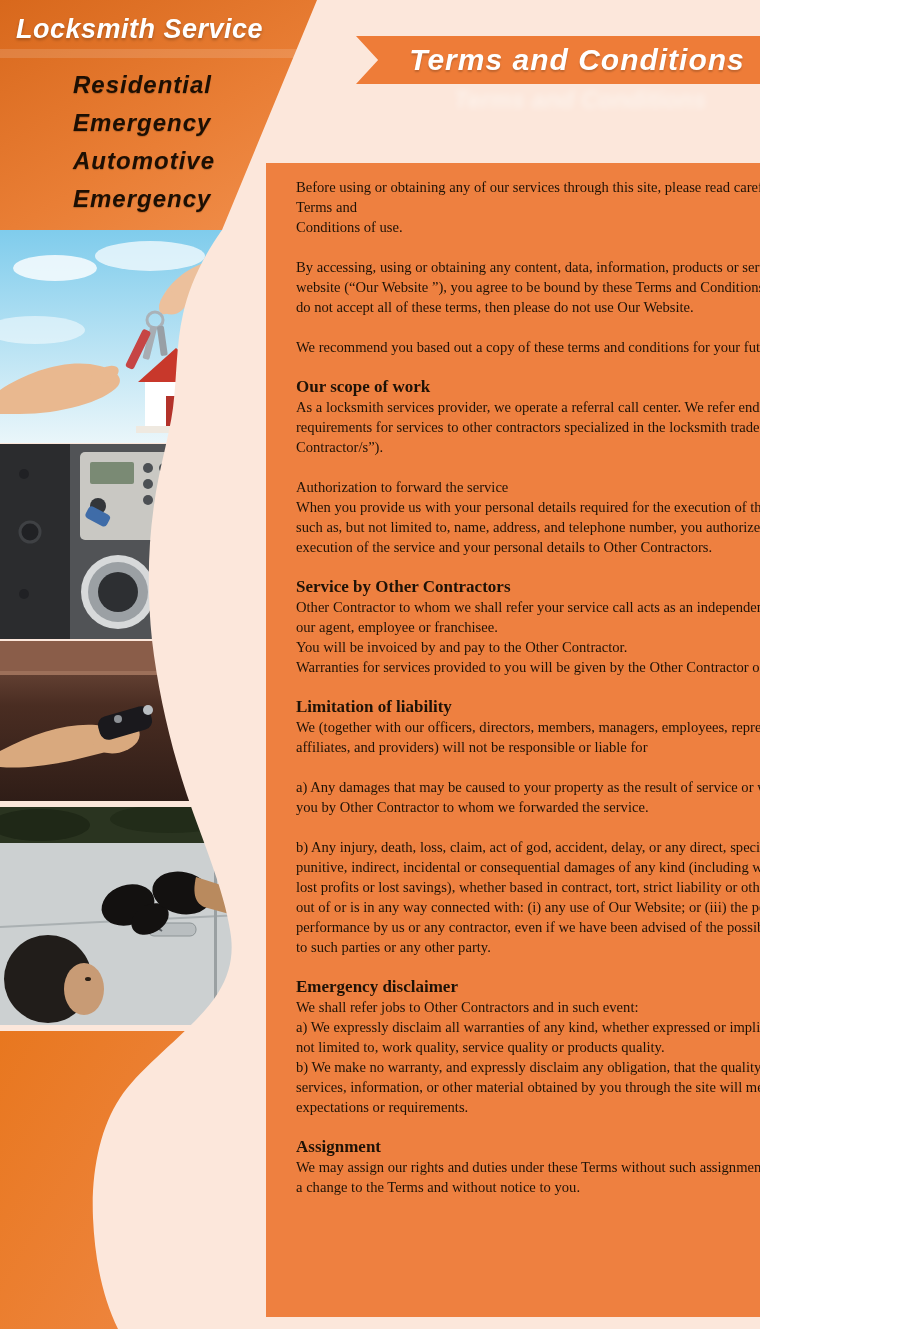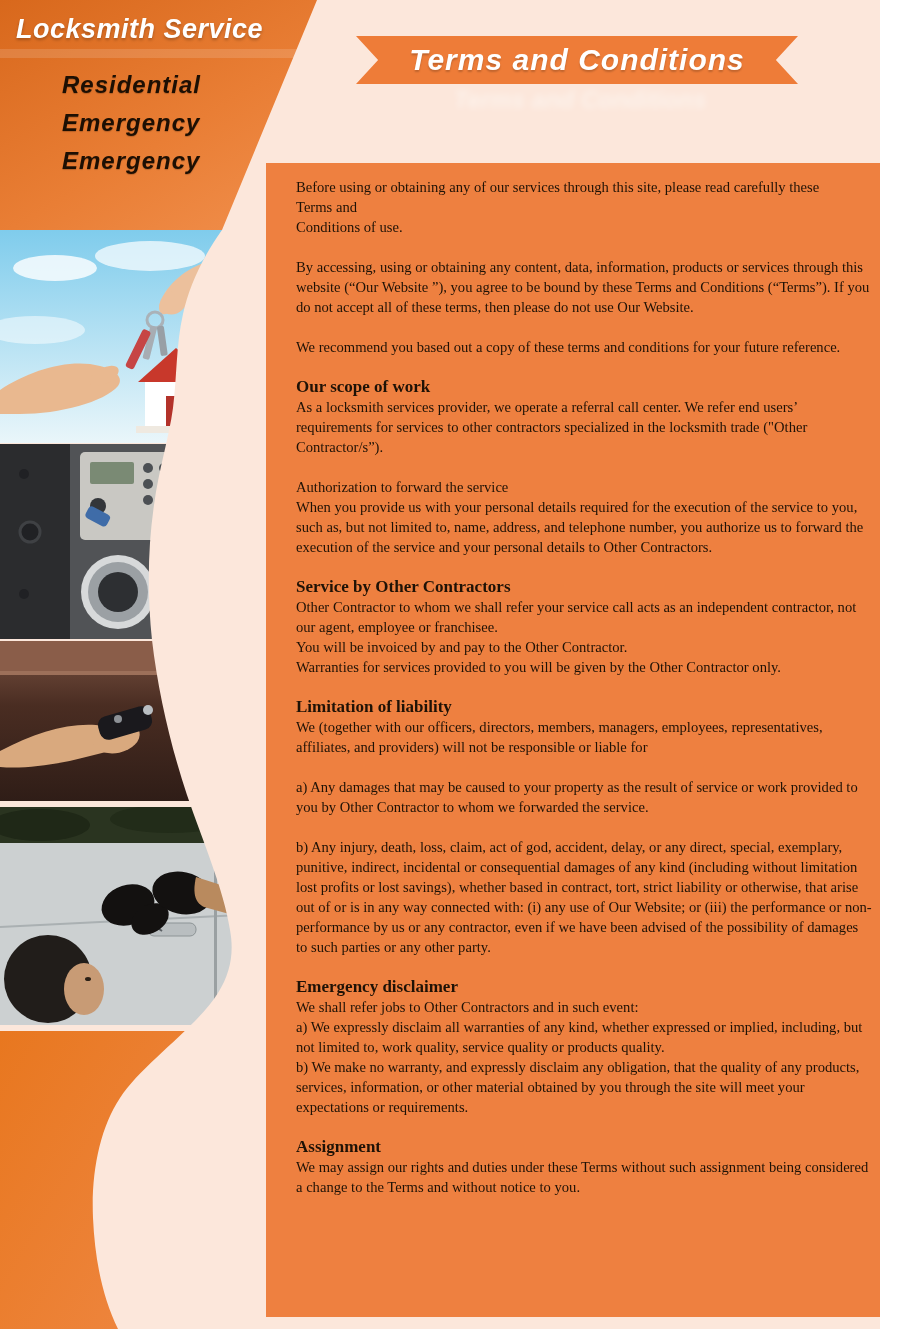--- a/index.html
+++ b/index.html
@@ -1,18 +1,18 @@
 <!DOCTYPE html>
 <html><head>
 <meta charset="utf-8">
 <style>
   html,body{margin:0;padding:0;}
   .page{
     position:relative;
-    width:880px;height:1329px;
+    width:760px;height:1329px;
     background:#fce7db;
     overflow:hidden;
     font-family:"Liberation Serif",serif;
   }
   
   .wedge{
     position:absolute;left:0;top:0;width:340px;height:231px;
     background:linear-gradient(150deg,#d8681c 0%,#e97e35 55%,#f2914f 100%);
     z-index:1;
   }
@@ -22,21 +22,21 @@
   }
   .brand{
     position:absolute;left:16px;top:14px;width:290px;
     font-family:"Liberation Sans",sans-serif;
     font-style:italic;font-weight:bold;font-size:27px;
     color:#ffffff;letter-spacing:.5px;
     text-shadow:0 2px 3px rgba(0,0,0,.25);
     z-index:5;
   }
   .services{
-    position:absolute;left:62px;top:66px;z-index:5;
+    position:absolute;left:73px;top:66px;z-index:5;
   }
   .services .svc{
     font-family:"Liberation Sans",sans-serif;
     font-style:italic;font-weight:bold;font-size:24px;
     line-height:38px;color:#1d0f03;letter-spacing:1px;
     text-shadow:0 1px 1px rgba(0,0,0,.2);
   }
   .photo{position:absolute;left:0;width:240px;z-index:2;display:block;}
   .photo1{top:230px;height:213px;}
   .photo2{top:444px;height:195px;}
@@ -87,20 +87,21 @@
 
 <div class="page">
 
   <div class="wedge"></div>
   <div class="wedge-shine"></div>
 
   <div class="brand">Locksmith Service</div>
   <div class="services">
       <div class="svc">Residential</div>
       <div class="svc">Emergency</div>
+      <div class="svc">Automotive</div>
       <div class="svc">Emergency</div>
     </div>
 
   <div class="bottom-left-orange"></div>
 
   <svg class="photo photo1" viewBox="0 0 240 213" role="img" aria-label="hands-exchanging-house-keys-photo">
     <defs>
       <linearGradient id="sky" x1="0" y1="0" x2="0" y2="1">
         <stop offset="0" stop-color="#7fccec"></stop>
           <stop offset="1" stop-color="#eaf6fa"></stop>

